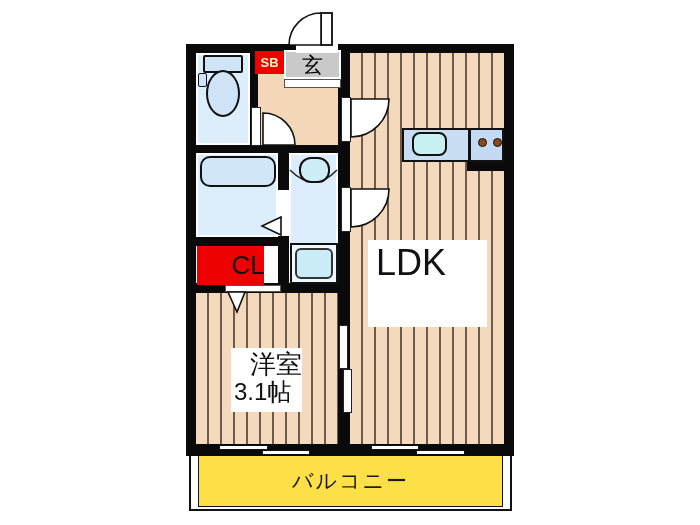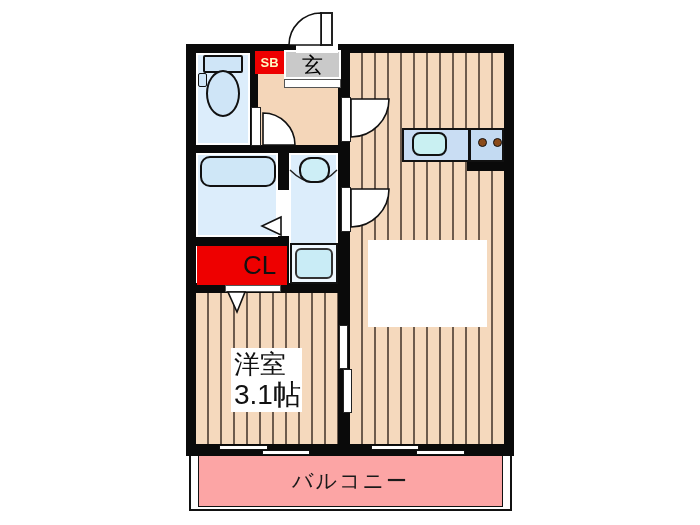--- a/index.html
+++ b/index.html
@@ -21,21 +21,21 @@
 </head>
 <body>
 
 <div id="stage">
 
   <div class="floor-stripes" style="left:350px;top:53px;width:154px;height:391px;"></div>
   <div class="floor-stripes" style="left:196px;top:292px;width:142px;height:152px;"></div>
   <div style="left:250px;top:53px;width:88px;height:100px;background:#f4d6b9;"></div>
 
   <div style="left:189px;top:446px;width:323px;height:65px;background:#fff;border:2px solid #111;"></div>
-  <div style="left:198px;top:454px;width:305px;height:53px;background:#fca5a5;border:1px solid #111;display:flex;align-items:center;justify-content:center;">
+  <div style="left:198px;top:454px;width:305px;height:53px;background:#fde047;border:1px solid #111;display:flex;align-items:center;justify-content:center;">
     <span style="position:static;font-size:21px;color:#1a1a1a;letter-spacing:2px;">バルコニー</span>
   </div>
 
   <div class="wall" style="left:186px;top:44px;width:328px;height:9px;"></div>
   <div class="wall" style="left:186px;top:444px;width:328px;height:12px;"></div>
   <div class="wall" style="left:186px;top:44px;width:10px;height:412px;"></div>
   <div class="wall" style="left:504px;top:44px;width:10px;height:412px;"></div>
   <div class="wall" style="left:250px;top:53px;width:8px;height:92px;"></div>
   <div class="wall" style="left:278px;top:150px;width:11px;height:140px;"></div>
   <div class="wall" style="left:338px;top:44px;width:12px;height:403px;"></div>
@@ -49,21 +49,21 @@
   <div class="blue-room" style="left:289px;top:153px;width:49px;height:130px;"></div>
 
   <div style="left:284px;top:50px;width:57px;height:29px;background:#c9c9c9;border:2px solid #fff;display:flex;align-items:center;justify-content:center;">
     <span style="position:static;font-size:21px;color:#000;">玄</span>
   </div>
   <div style="left:284px;top:79px;width:57px;height:9px;background:#fff;border:1px solid #555;"></div>
 
   <div class="red-box" style="left:255px;top:51px;width:29px;height:23px;">
     <span style="position:static;font-size:13px;font-weight:bold;color:#fef9c3;">SB</span>
   </div>
-  <div class="red-box" style="left:197px;top:246px;width:90px;height:39px;padding-left:35px;">
+  <div class="red-box" style="left:197px;top:246px;width:67px;height:39px;padding-left:35px;">
     <span style="position:static;font-size:26px;color:#111;">CL</span>
   </div>
 
   <div class="gap" style="left:296px;top:44px;width:42px;height:9px;"></div>
   <div class="white-leaf" style="left:320px;top:12px;width:13px;height:34px;border-width:2px;"></div>
   <div class="white-leaf" style="left:251px;top:107px;width:10px;height:39px;"></div>
   <div class="white-leaf" style="left:341px;top:97px;width:10px;height:45px;"></div>
   <div class="white-leaf" style="left:341px;top:187px;width:10px;height:45px;"></div>
   <div class="gap" style="left:278px;top:190px;width:11px;height:46px;"></div>
   <div class="white-leaf" style="left:339px;top:325px;width:9px;height:44px;"></div>
@@ -92,19 +92,20 @@
   <div class="fixture" style="left:299px;top:157px;width:31px;height:26px;background:#cdeef6;border-radius:12px;"></div>
   <div class="fixture" style="left:290px;top:243px;width:48px;height:41px;background:#eff8ff;"></div>
   <div class="fixture" style="left:295px;top:248px;width:38px;height:31px;background:#c9ecf6;border-color:#333;border-radius:6px;"></div>
   <div class="fixture" style="left:402px;top:128px;width:68px;height:34px;background:#c9ddf3;"></div>
   <div class="fixture" style="left:469px;top:128px;width:35px;height:34px;background:#c3daf2;"></div>
   <div class="fixture" style="left:412px;top:132px;width:35px;height:24px;background:#c9f0f2;border-radius:8px;"></div>
   <div style="left:478px;top:138px;width:9px;height:9px;background:#8a4a1a;border:1px solid #111;border-radius:50%;"></div>
   <div style="left:493px;top:138px;width:9px;height:9px;background:#8a4a1a;border:1px solid #111;border-radius:50%;"></div>
 
   <div class="label-box" style="left:368px;top:240px;width:119px;height:87px;padding:2px 0 0 8px;line-height:1.16;">
+    <span style="position:static;display:block;font-size:36px;">LDK</span>
   </div>
   <div class="label-box" style="left:231px;top:348px;width:71px;height:64px;padding:2px 0 0 3px;line-height:1.12;">
-    <span style="position:static;display:block;font-size:26px;">洋室</span>
-    <span style="position:static;display:block;font-size:28px;">3.1帖</span>
+    <span style="position:static;display:block;font-size:26px;margin-left:16px;">洋室</span>
+    <span style="position:static;display:block;font-size:24px;">3.1帖</span>
   </div>
 
 </div>
 
 </body></html>

